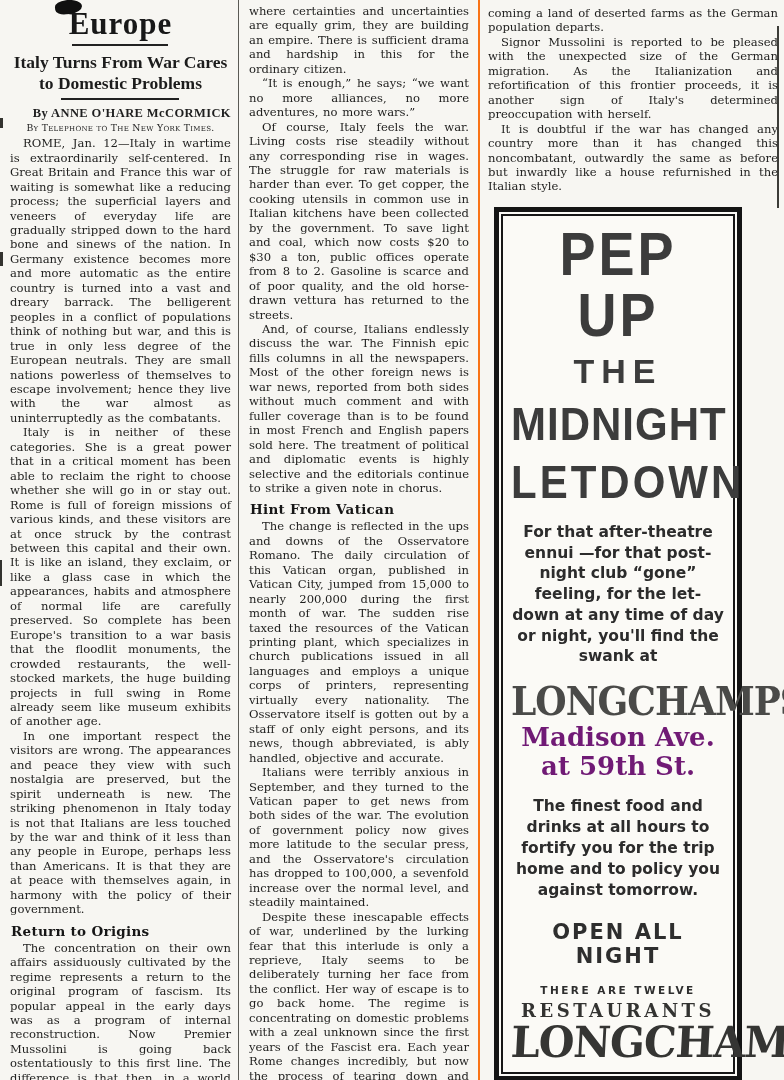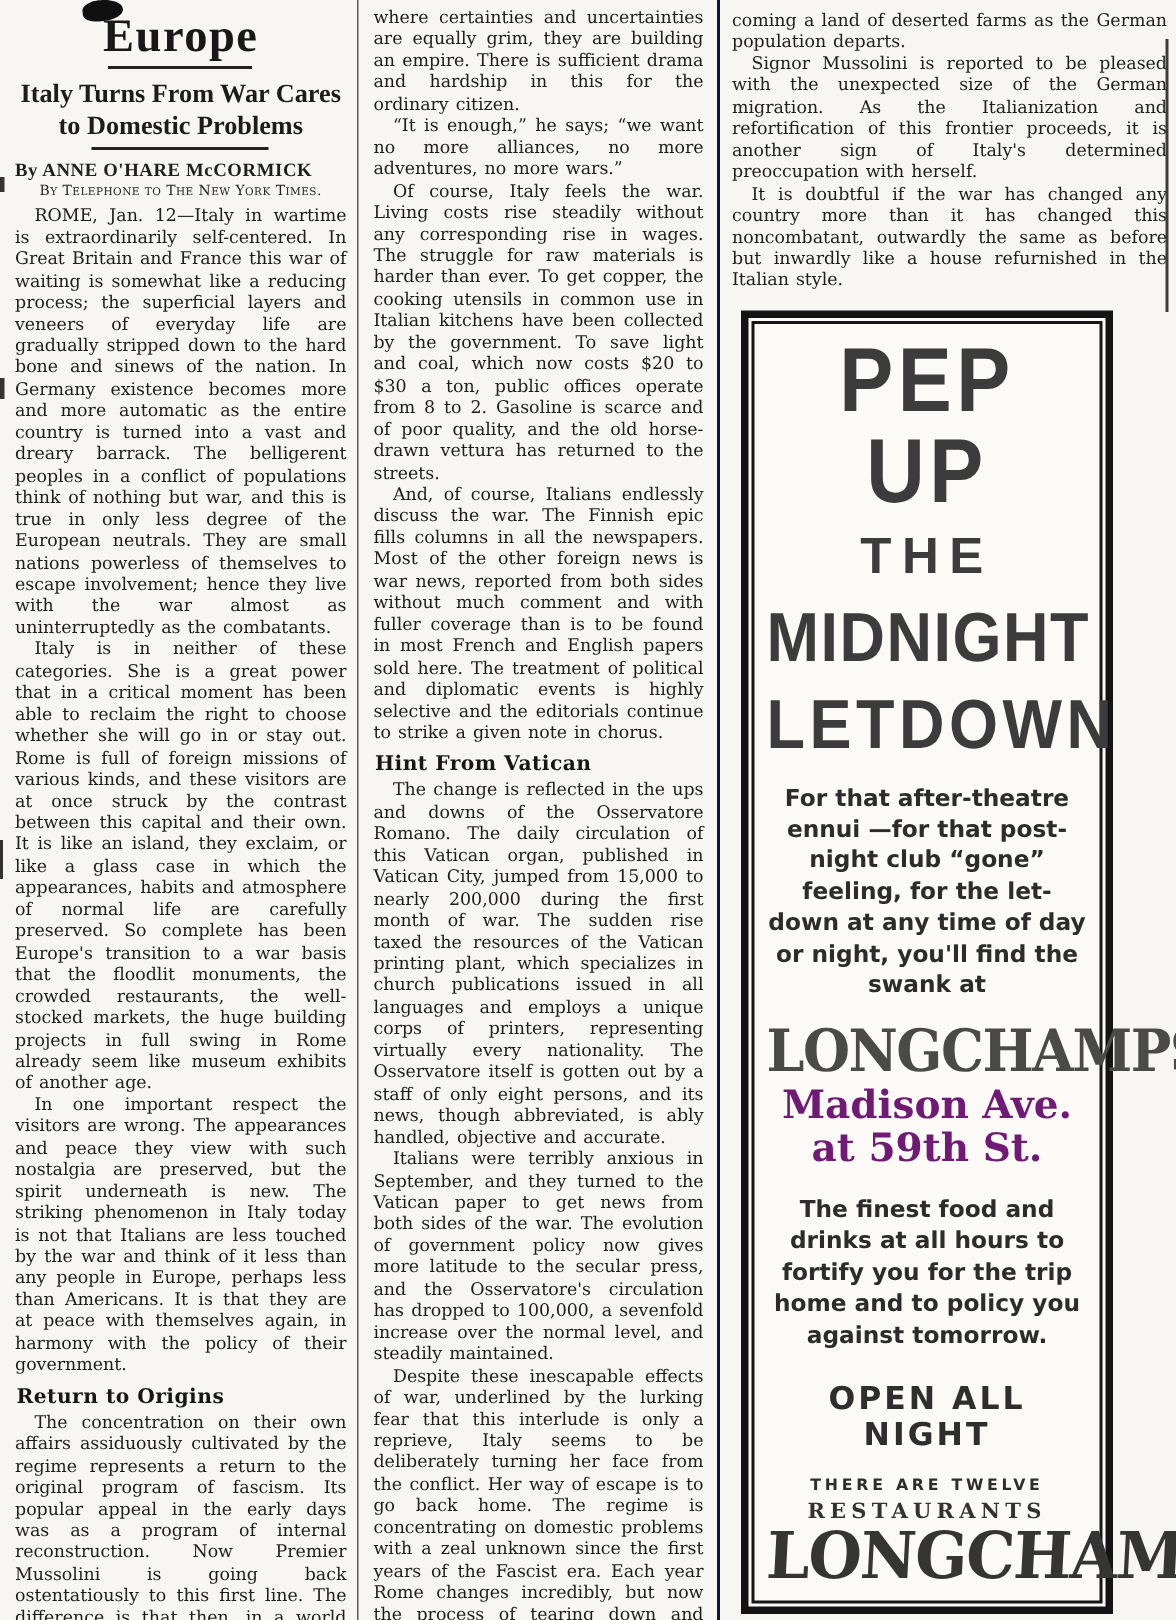--- a/index.html
+++ b/index.html
@@ -8,40 +8,40 @@
     background: #f7f6f2;
     font-family: "DejaVu Serif", serif;
     color: #1f1f1f;
     position: relative;
   }
   .page { display: flex; width: 784px; height: 1080px; box-sizing: border-box; }
 
   
   .col { box-sizing: border-box; }
   .col-left  { width: 256px; padding: 4px 7px 12px 10px; border-right: 1px solid #5a5a55; }
-  .col-mid   { width: 258px; padding: 4px 9px 0 10px; border-right: 2px solid #0f172a; }
+  .col-mid   { width: 258px; padding: 4px 9px 0 10px; border-right: 2px solid #f97316; }
   .col-right { width: 304px; padding: 6px 6px 0 8px; position: relative; }
 
   
   .headline {
     font-family: "Liberation Serif", serif;
     font-size: 31px; font-weight: 700; text-align: center;
     letter-spacing: 1px; margin: 2px 0 0 0; color: #181818;
   }
   .rule { border: none; background: #222; margin: 2px auto 6px auto; }
   .rule-1 { width: 96px; height: 2px; }
   .rule-2 { width: 118px; height: 2px; margin-top: 5px; }
   .deck {
     font-family: "Liberation Serif", serif;
     font-size: 17.5px; font-weight: 700; text-align: center;
     line-height: 1.18; margin: 2px 2px 0 2px; color: #1c1c1c;
   }
   .byline {
     font-family: "Liberation Serif", serif;
-    font-size: 12.5px; font-weight: 700; text-align: left;
+    font-size: 12.5px; font-weight: 700; text-align: right;
     letter-spacing: 0.4px; margin: 3px 0 1px 0;
   }
   .credit {
     font-size: 9.3px; text-align: center; font-variant: small-caps;
     letter-spacing: 0.3px; margin: 0 0 3px 0; color: #242424;
   }
 
   
   p.body {
     font-size: 11.6px; line-height: 14.45px; text-align: justify;
@@ -104,21 +104,21 @@
   .ad-open {
     font-family: "DejaVu Sans", sans-serif; font-weight: 700;
     font-size: 21px; letter-spacing: 2px; color: #2e2e2e; margin-top: 20px;
   }
   .ad-twelve {
     font-family: "DejaVu Sans", sans-serif; font-weight: 700;
     font-size: 10.5px; letter-spacing: 2.5px; color: #2e2e2e; margin-top: 16px;
   }
   .ad-rest {
     font-family: "DejaVu Serif", serif; font-weight: 700;
-    font-size: 14px; letter-spacing: 3.5px; color: #333331; margin-top: 4px;
+    font-size: 18px; letter-spacing: 3.5px; color: #333331; margin-top: 4px;
   }
   .ad-logo {
     font-family: "DejaVu Serif", serif; font-weight: 700;
     font-size: 41px; color: #353533; line-height: 0.95; margin-top: 2px;
     transform: skewX(-3deg) scaleY(1.05); letter-spacing: -1px;
   }
 </style>
 </head>
 <body>
 

